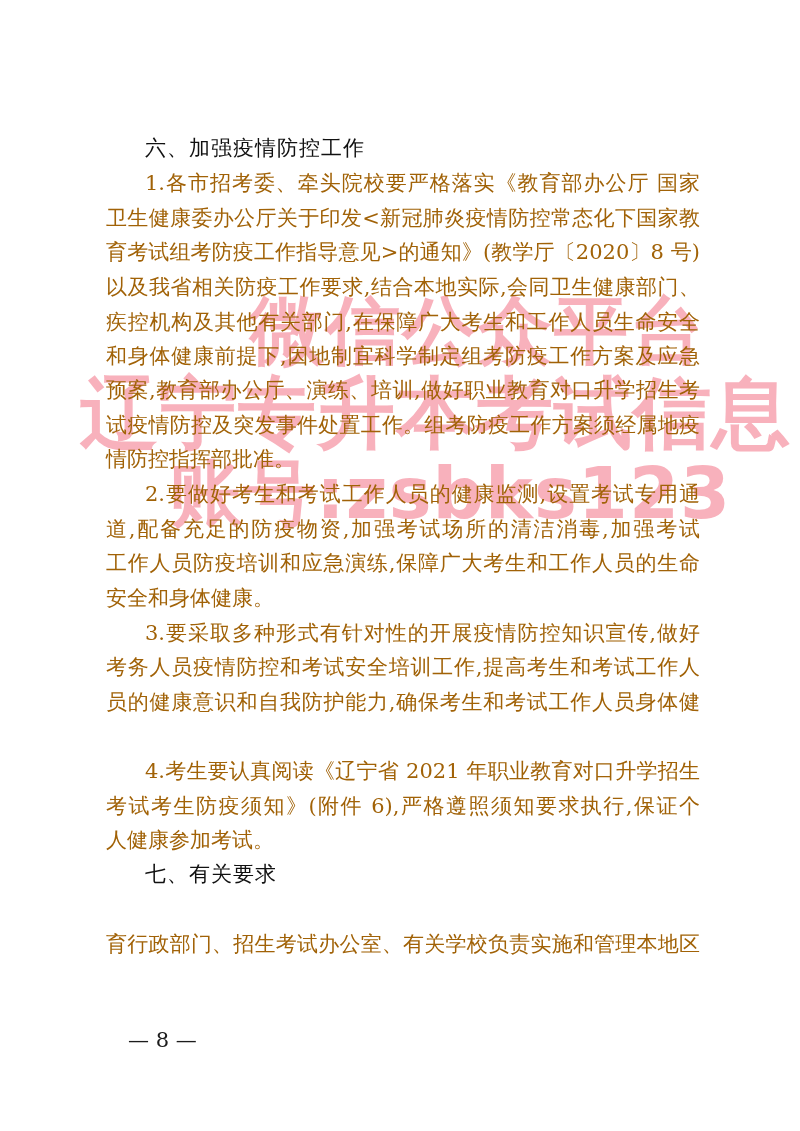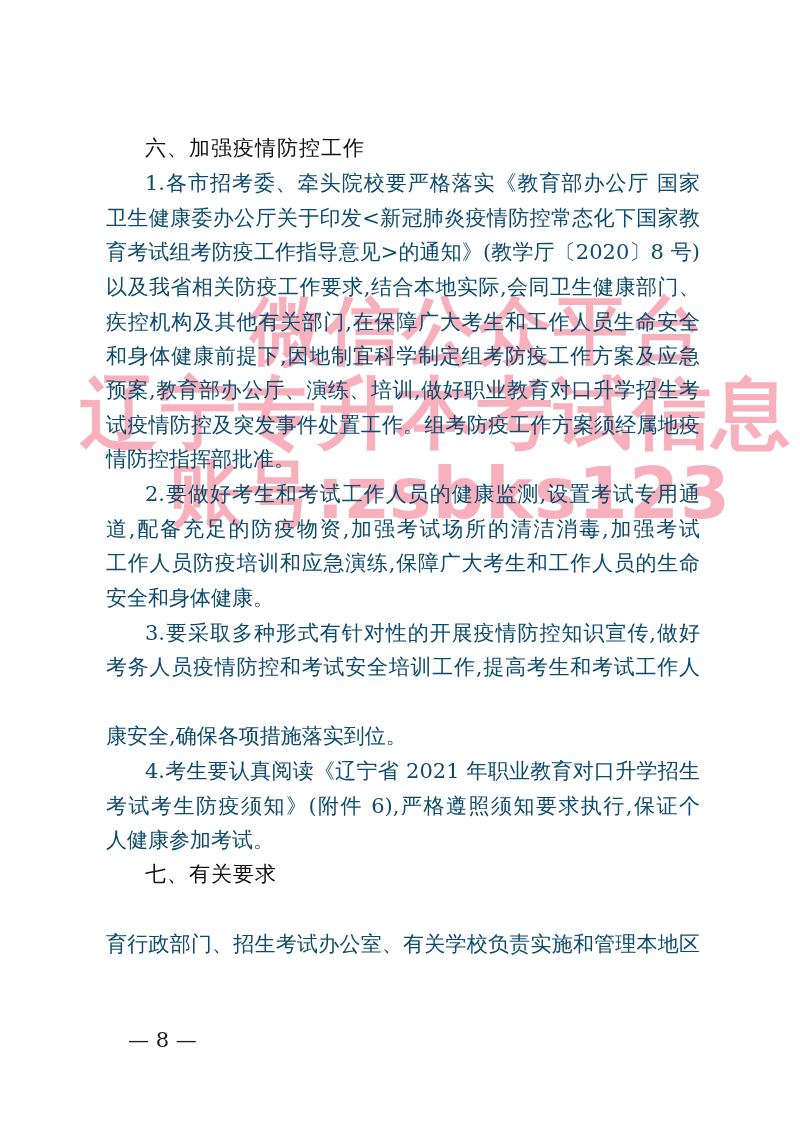--- a/index.html
+++ b/index.html
@@ -6,21 +6,21 @@
   body { width: 800px; height: 1131px; position: relative; overflow: hidden; }
   .page {
     position: absolute; left: 0; top: 0; width: 800px; height: 1131px;
     background: #ffffff; color: #1a1a1a;
     font-family: "DejaVu Serif", "Liberation Serif", serif;
   }
   .line {
     position: absolute; left: 106px; width: 594px;
     font-size: 21px; line-height: 24px; height: 24px;
     white-space: nowrap; text-align: justify; text-align-last: justify;
-    letter-spacing: 0px; color: #0c4a6e;
+    letter-spacing: 0px; color: #a16207;
   }
   .line.indent { left: 145px; width: 555px; }
   .line.last { text-align-last: left; }
   .heading {
     position: absolute; left: 145px;
     font-family: "DejaVu Sans", "Liberation Sans", sans-serif;
     font-size: 21px; line-height: 24px; color: #111111;
     white-space: nowrap; letter-spacing: 1px;
   }
   .pagenum {
@@ -62,21 +62,21 @@
     <div class="line" style="top:413px">试疫情防控及突发事件处置工作。组考防疫工作方案须经属地疫</div>
     <div class="line last" style="top:447px">情防控指挥部批准。</div>
 
     <div class="line indent" style="top:482px">2.要做好考生和考试工作人员的健康监测,设置考试专用通</div>
     <div class="line" style="top:517px">道,配备充足的防疫物资,加强考试场所的清洁消毒,加强考试</div>
     <div class="line" style="top:551px">工作人员防疫培训和应急演练,保障广大考生和工作人员的生命</div>
     <div class="line last" style="top:586px">安全和身体健康。</div>
 
     <div class="line indent" style="top:621px">3.要采取多种形式有针对性的开展疫情防控知识宣传,做好</div>
     <div class="line" style="top:655px">考务人员疫情防控和考试安全培训工作,提高考生和考试工作人</div>
-    <div class="line last" style="top:724px">康安全,确保各项措施落实到位。</div>
+    <div class="line" style="top:690px">员的健康意识和自我防护能力,确保考生和考试工作人员身体健</div>
 
     <div class="line indent" style="top:759px">4.考生要认真阅读《辽宁省 2021 年职业教育对口升学招生</div>
     <div class="line" style="top:794px">考试考生防疫须知》(附件 6),严格遵照须知要求执行,保证个</div>
     <div class="line last" style="top:828px">人健康参加考试。</div>
 
     <div class="heading" style="top:862px">七、有关要求</div>
 
     <div class="line" style="top:932px">育行政部门、招生考试办公室、有关学校负责实施和管理本地区</div>
 
     <div class="pagenum">— 8 —</div>

